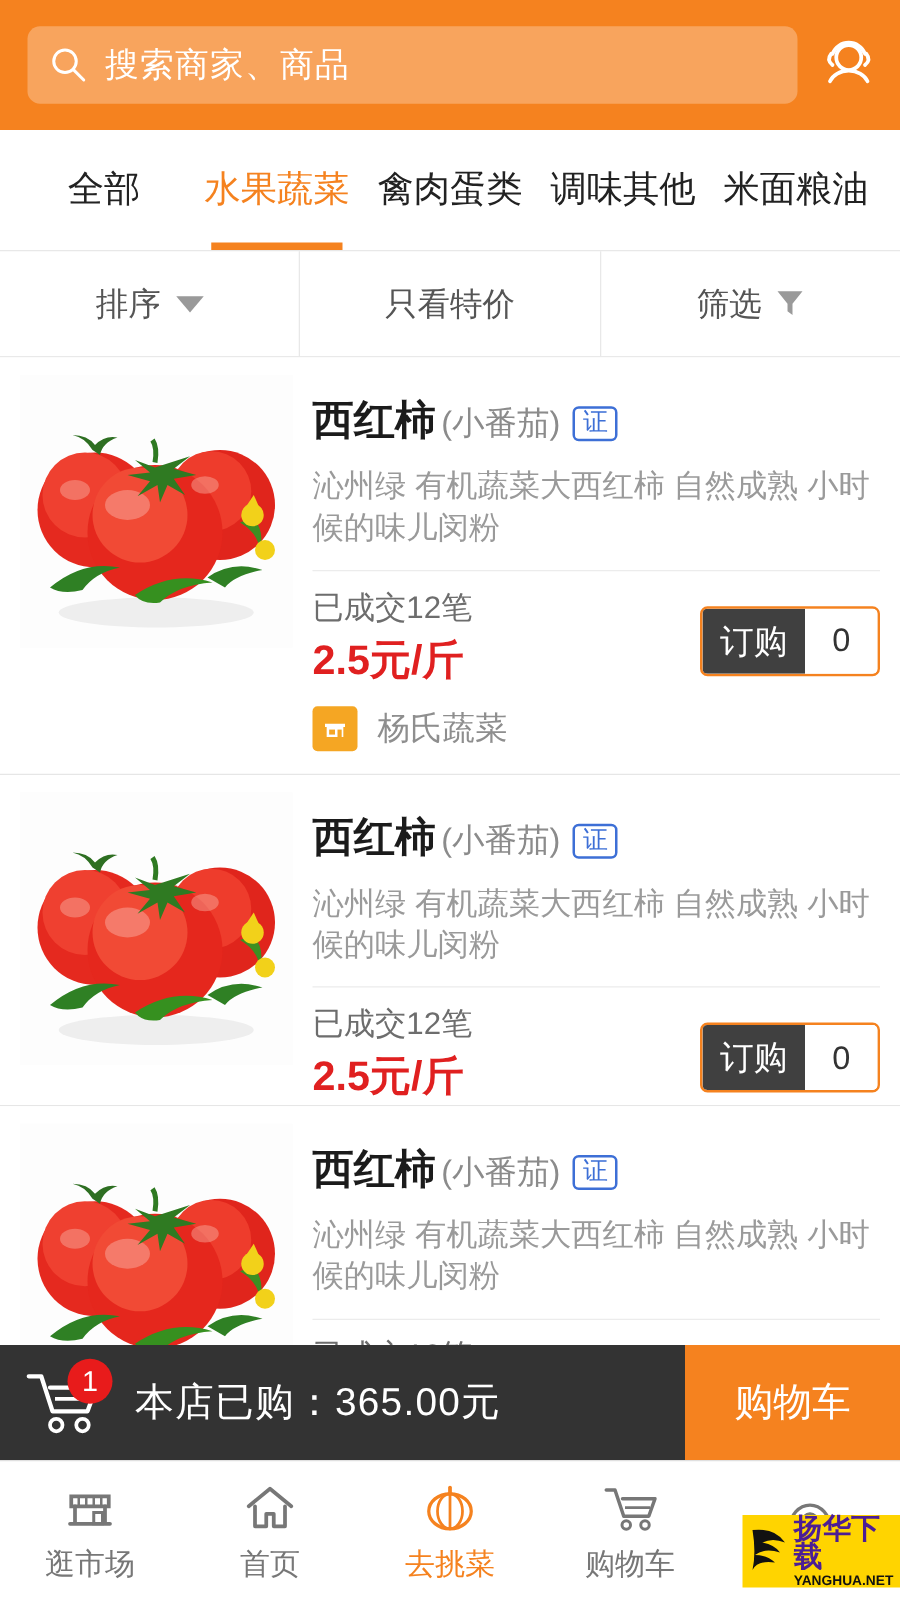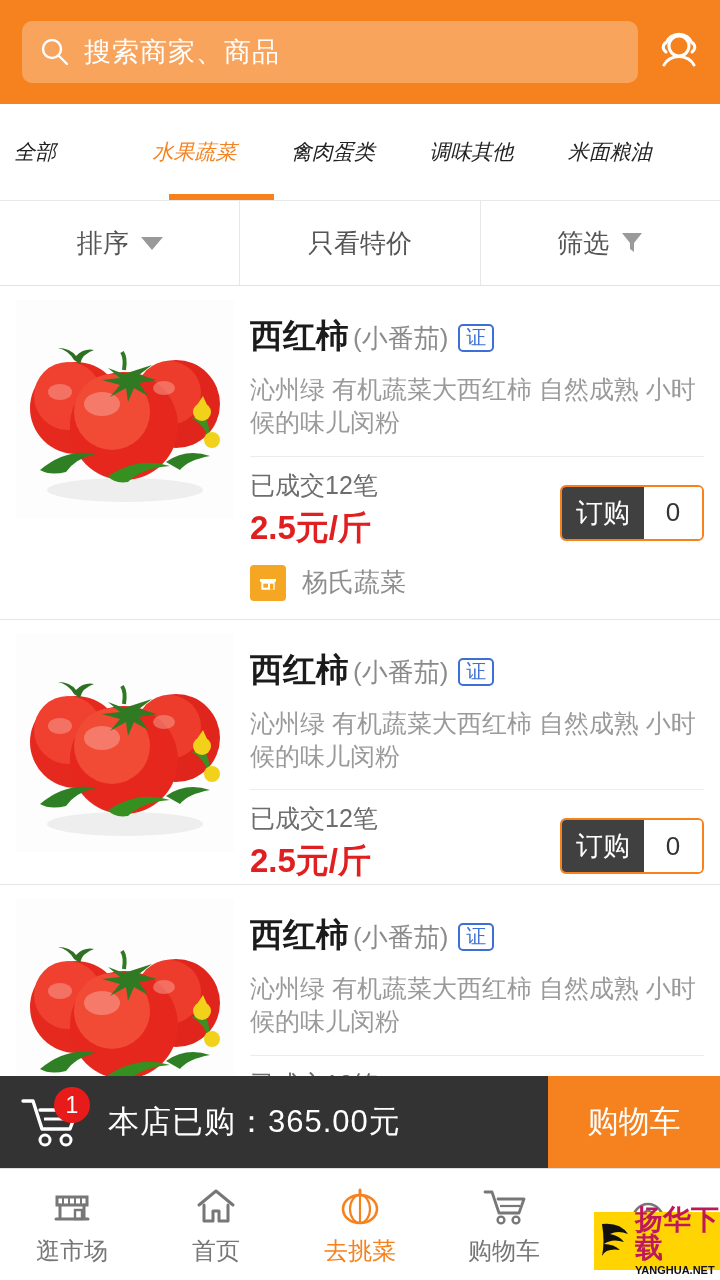--- a/index.html
+++ b/index.html
@@ -27,23 +27,23 @@
   .search-ph { color:#fff; font-size:27px; letter-spacing:1px; white-space:nowrap; }
   .user-icon { width:54px; height:54px; flex:none; }
 
   
   .tabs {
     height:96px; background:#fff;
     display:flex; align-items:center;
     padding:0 14px; position:relative;
   }
   .tab {
-    flex:1; text-align:center; font-size:21px; color:#222;
+    flex:1; text-align:center; font-size:29px; color:#222;
     position:relative; height:100%;
-    display:flex; align-items:center; font-style:italic;
+    display:flex; align-items:center; justify-content:center;
   }
   .tab.active { color:#f5821f; }
   .tab.active::after {
     content:""; position:absolute; left:12%; right:12%; bottom:0;
     height:6px; background:#f5821f;
   }
 
   
   .filters {
     height:86px; background:#fff;
@@ -148,21 +148,21 @@
   .nav-item svg { width:46px; height:46px; display:block; }
 
   
   .watermark {
     position:absolute; right:0; bottom:10px; width:126px; height:58px;
     background:#ffd400; display:flex; align-items:center; z-index:9;
     padding-left:4px; gap:3px;
   }
   .wm-logo { width:34px; height:46px; flex:none; }
   .wm-txt { display:flex; flex-direction:column; line-height:1; }
-  .wm-cn { font-size:28px; font-weight:bold; color:#be185d; letter-spacing:0px; }
+  .wm-cn { font-size:23px; font-weight:bold; color:#4c1d95; letter-spacing:0px; }
   .wm-en { font-size:11px; font-weight:bold; color:#111; margin-top:3px; }
 </style>
 </head>
 <body>
 
 <div class="phone">
 
   <div class="header">
     <div class="search-box">
       <span class="search-icon">

